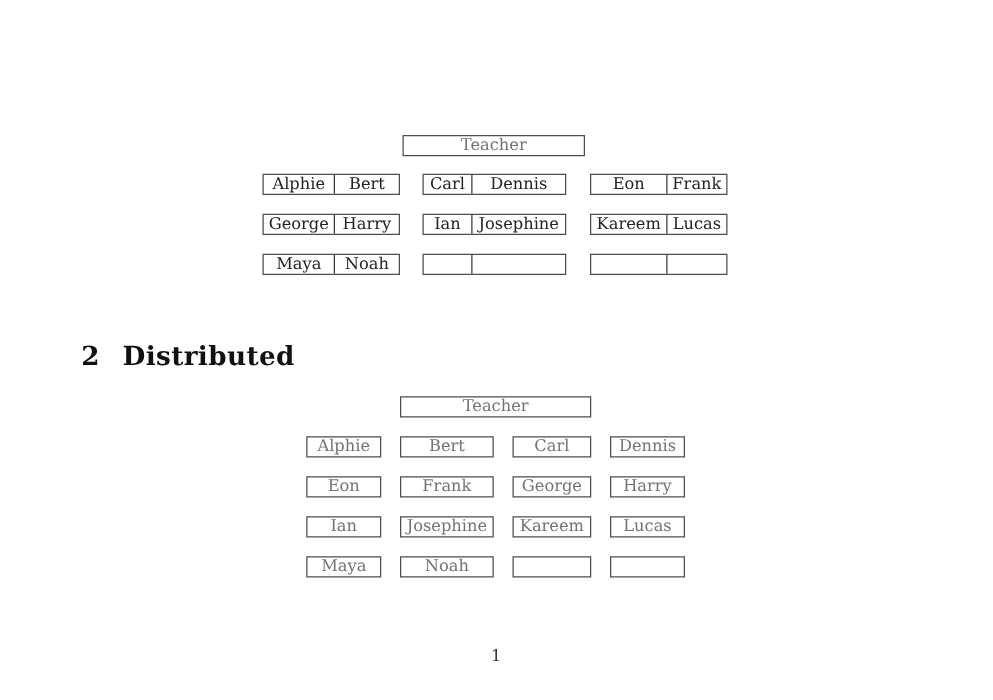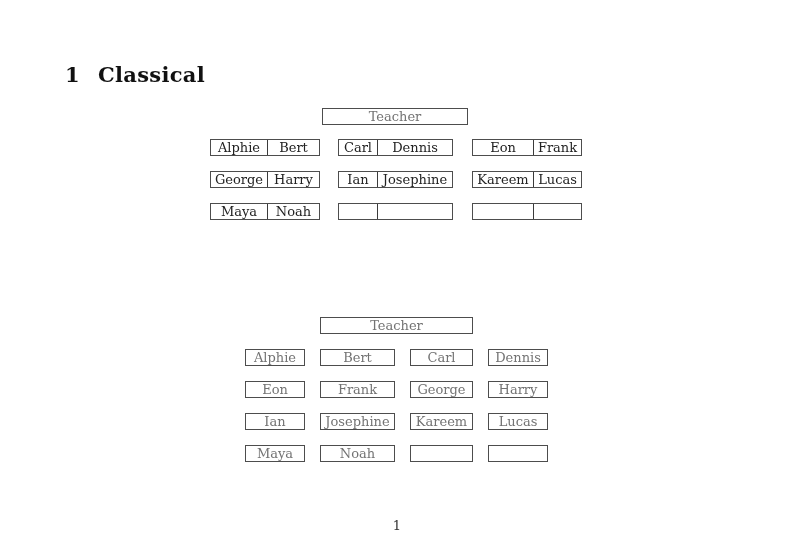--- a/index.html
+++ b/index.html
@@ -61,23 +61,20 @@
     text-align:center;
     font-size:13px;
     color:#333;
   }
 </style>
 </head>
 <body>
 
 <div class="page">
 
-  <div class="heading" style="top:64px;">
-    <span class="num">1</span><span>Classical</span>
-  </div>
 
   <div class="tbox" style="left:322px;top:108px;width:146px;">Teacher</div>
 
   <div id="classical-desks">
       <div class="desk" style="left: 210px; top: 139px; width: 110px;">
         <div class="seat" style="width: 56px;">Alphie</div>
         <div class="seat right">Bert</div>
       </div>
       <div class="desk" style="left: 338px; top: 139px; width: 115px;">
         <div class="seat" style="width: 38px;">Carl</div>
@@ -106,20 +103,23 @@
       <div class="desk" style="left: 338px; top: 203px; width: 115px;">
         <div class="seat" style="width: 38px;"></div>
         <div class="seat right"></div>
       </div>
       <div class="desk" style="left: 472px; top: 203px; width: 110px;">
         <div class="seat" style="width: 60px;"></div>
         <div class="seat right"></div>
       </div>
     </div>
 
+  <div class="heading" style="top:274px;">
+    <span class="num">2</span><span>Distributed</span>
+  </div>
 
   <div class="tbox" style="left:320px;top:317px;width:153px;">Teacher</div>
 
   <div id="distributed-desks">
       <div class="tbox" style="left: 245px; top: 349px; width: 60px;">Alphie</div>
       <div class="tbox" style="left: 320px; top: 349px; width: 75px;">Bert</div>
       <div class="tbox" style="left: 410px; top: 349px; width: 63px;">Carl</div>
       <div class="tbox" style="left: 488px; top: 349px; width: 60px;">Dennis</div>
       <div class="tbox" style="left: 245px; top: 381px; width: 60px;">Eon</div>
       <div class="tbox" style="left: 320px; top: 381px; width: 75px;">Frank</div>

